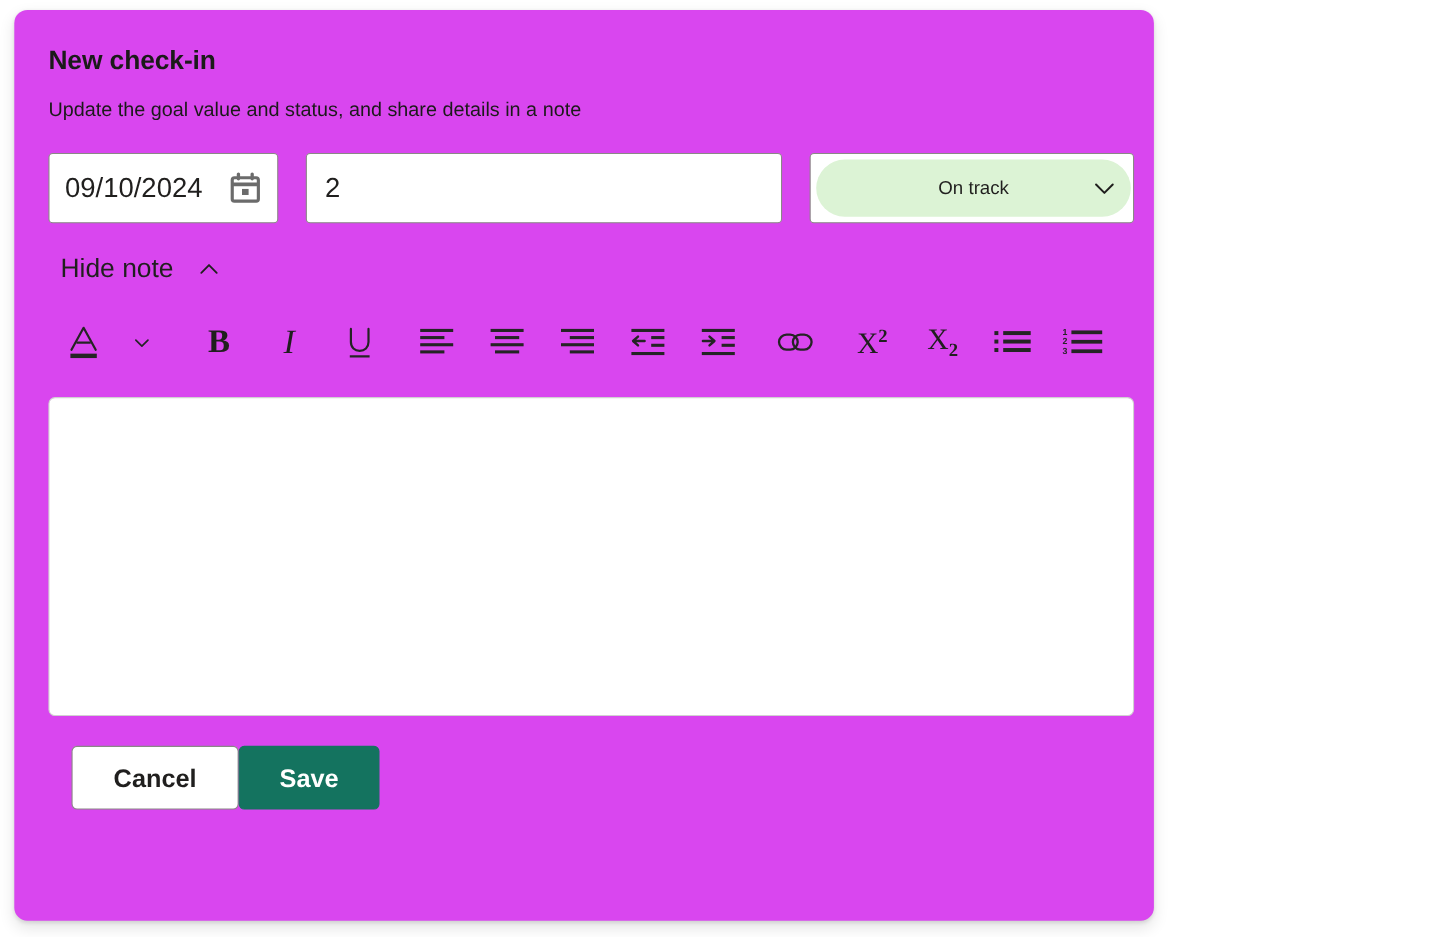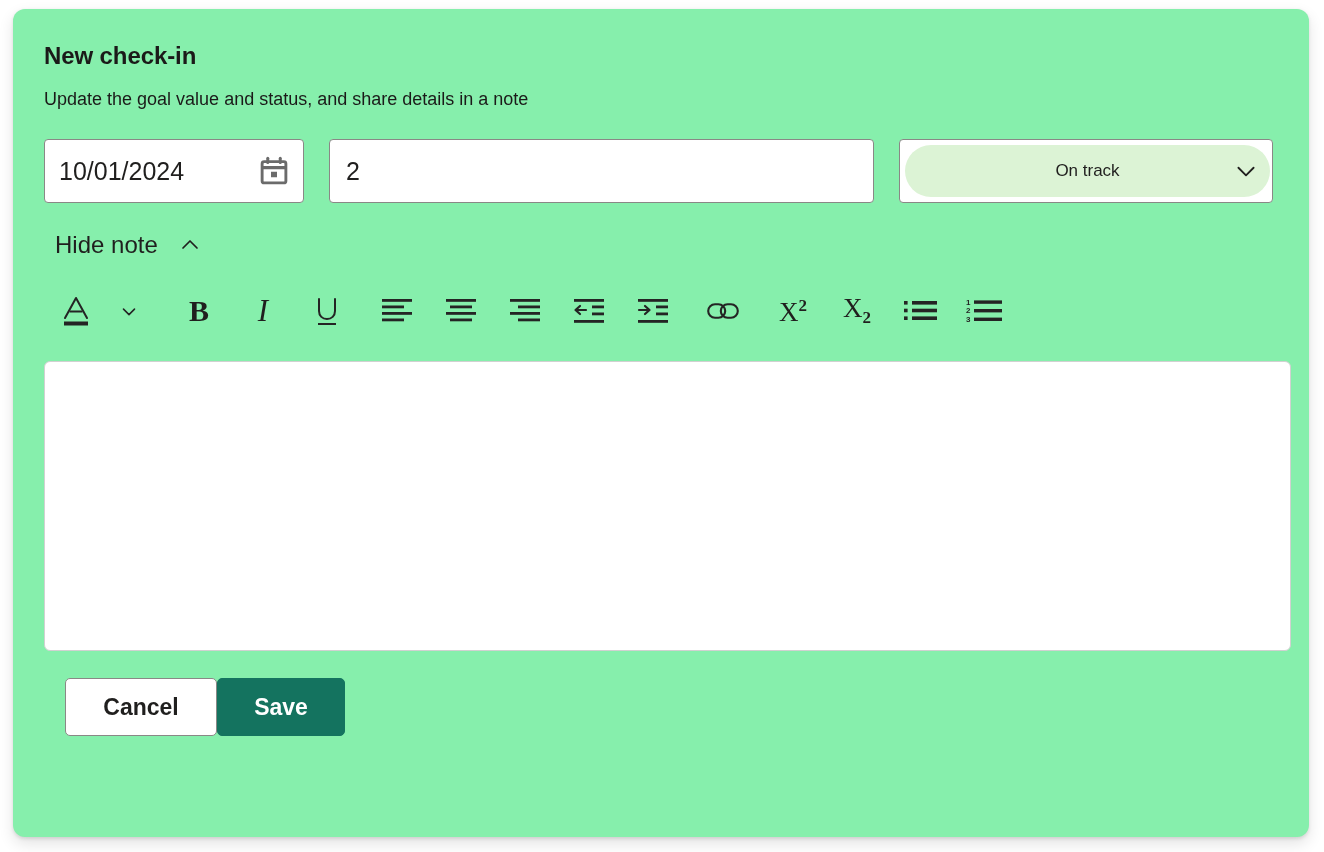--- a/index.html
+++ b/index.html
@@ -10,23 +10,23 @@
     height: 852px;
     overflow: hidden;
     font-family: "Liberation Sans", sans-serif;
     -webkit-font-smoothing: antialiased;
   }
 
   .card {
     position: absolute;
     left: 13px;
     top: 9px;
-    width: 1296px;
+    width: 1036px;
     height: 828px;
-    background: #86efac;
+    background: #d946ef;
     border-radius: 12px;
     box-shadow: 0 1.6px 3.6px rgba(0,0,0,0.10), 0 6.4px 14.4px rgba(0,0,0,0.11);
     box-sizing: border-box;
   }
 
   .card-inner {
     position: absolute;
     left: 31px;
     top: 32px;
     right: 18px;
@@ -240,21 +240,21 @@
 
 <div class="card">
   <div class="card-inner">
 
     <div class="title">New check-in</div>
     <div class="subtitle">Update the goal value and status, and share details in a note</div>
 
     <div class="field-row">
 
       <div class="date-field">
-        <span class="date-text">10/01/2024</span>
+        <span class="date-text">09/10/2024</span>
         <span>
           <svg class="calendar-icon" viewBox="0 0 24 24" fill="none" xmlns="http://www.w3.org/2000/svg">
             <rect x="2.5" y="4.5" width="19" height="17" rx="1.6" stroke="#6b6b6b" stroke-width="2.3"></rect>
             <line x1="2.5" y1="9.3" x2="21.5" y2="9.3" stroke="#6b6b6b" stroke-width="2.6"></line>
             <line x1="7" y1="1.8" x2="7" y2="5.2" stroke="#6b6b6b" stroke-width="2.4" stroke-linecap="round"></line>
             <line x1="17" y1="1.8" x2="17" y2="5.2" stroke="#6b6b6b" stroke-width="2.4" stroke-linecap="round"></line>
             <rect x="9.6" y="12.6" width="4.8" height="4.4" fill="#6b6b6b"></rect>
           </svg>
         </span>
       </div>

